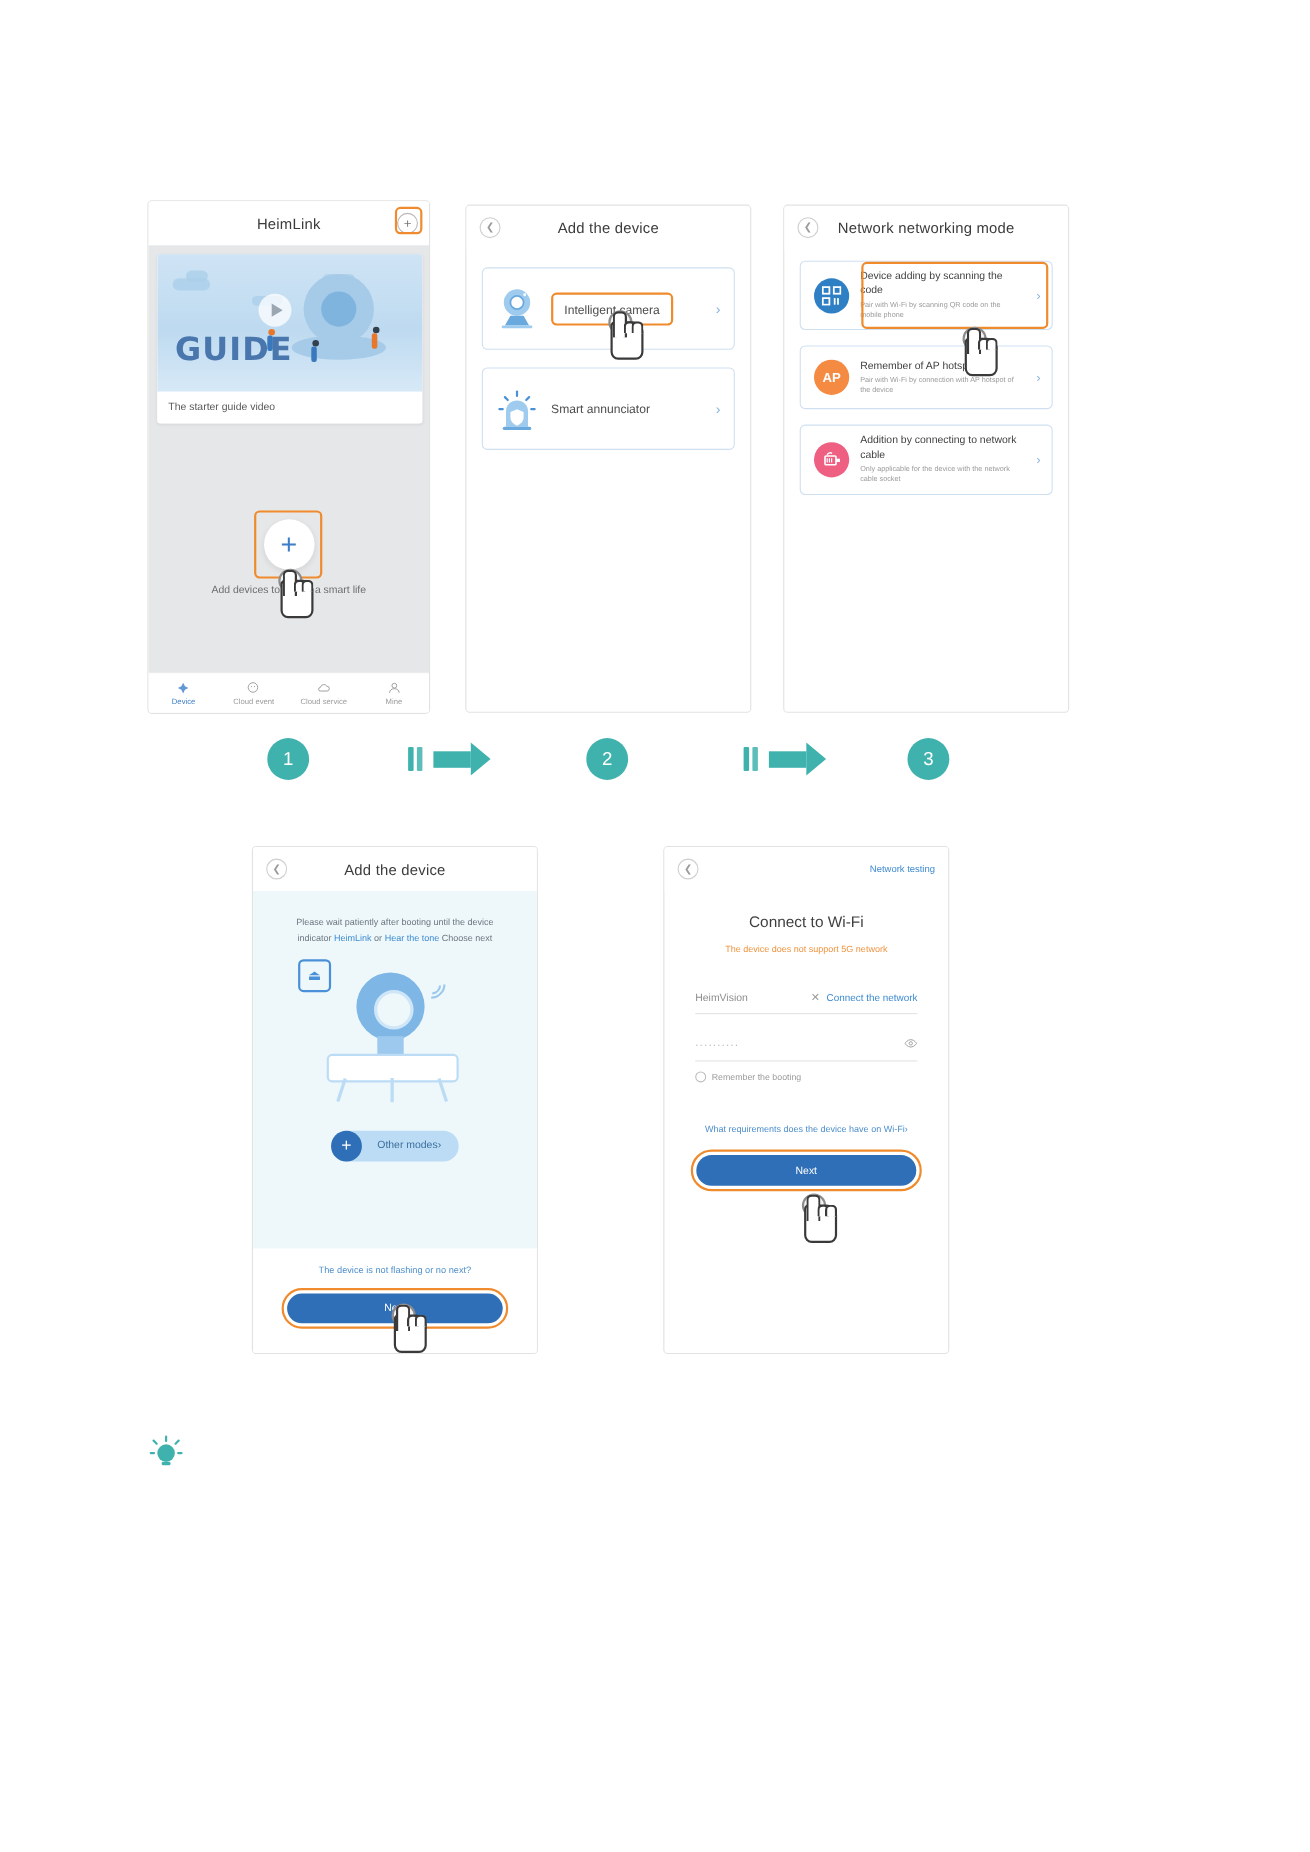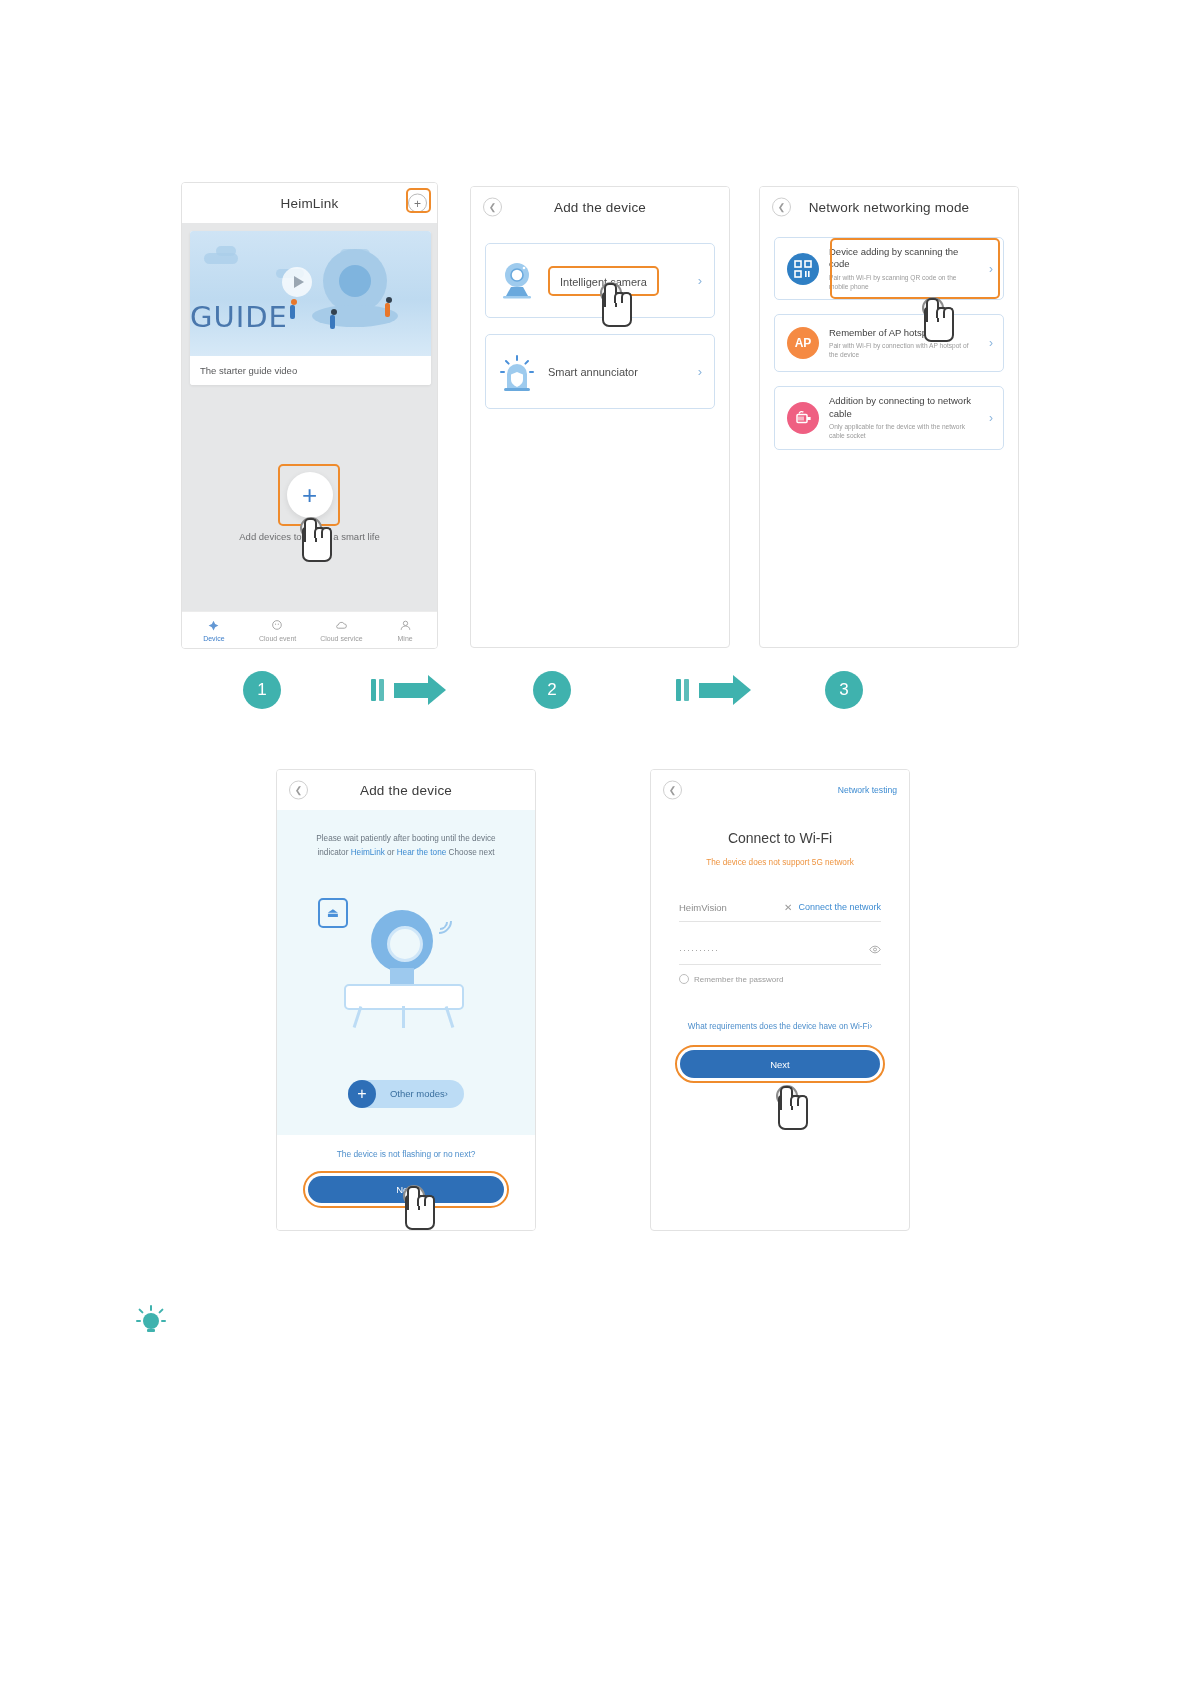--- a/index.html
+++ b/index.html
@@ -21,21 +21,20 @@
   }
 
   
   .phone {
     position: absolute;
     background: #ffffff;
     border: 1px solid #e2e2e2;
     border-radius: 4px;
     box-sizing: border-box;
     overflow: hidden;
-    margin-left: 47px;
   }
   .phone-header {
     height: 40px;
     display: flex;
     align-items: center;
     justify-content: center;
     position: relative;
     background: #fff;
     flex: 0 0 auto;
   }
@@ -105,23 +104,23 @@
     box-shadow: 0 1px 3px rgba(0,0,0,.07);
   }
   .guide-img {
     height: 125px;
     position: relative;
     overflow: hidden;
     background: linear-gradient(180deg,#cfe4f5 0%,#bedaf0 55%,#d7e9f7 100%);
   }
   .guide-word {
     position: absolute;
-    left: 0; bottom: 22px;
+    left: 16px; bottom: 22px;
     font-family: "DejaVu Sans", sans-serif;
-    font-weight: normal;
+    font-weight: bold;
     font-size: 29px;
     letter-spacing: 1px;
     color: #3f6fa8;
     opacity: .92;
   }
   .cloud {
     position: absolute;
     background: #a9cdea;
     border-radius: 50px;
     opacity: .75;
@@ -288,21 +287,20 @@
     display: flex;
     flex-direction: column;
   }
   #phone4 .body4 {
     flex: 1 1 auto;
     background: #eef8fb;
     position: relative;
     display: flex;
     flex-direction: column;
     align-items: center;
-    gap: 26px;
   }
   .wait-text {
     margin-top: 22px;
     font-size: 8.2px;
     color: #6b7680;
     text-align: center;
     line-height: 1.7;
     width: 215px;
   }
   .accent-link { color: #3d8bd1; }
@@ -794,21 +792,21 @@
       <span class="eye">
         <svg width="12" height="9" viewBox="0 0 16 11">
             <path d="M1 5.5S3.6 1 8 1s7 4.5 7 4.5S12.4 10 8 10 1 5.5 1 5.5z" fill="none" stroke="#9b9b9b" stroke-width="1.1"></path>
             <circle cx="8" cy="5.5" r="2" fill="none" stroke="#9b9b9b" stroke-width="1.1"></circle>
           </svg>
       </span>
     </div>
 
     <div class="remember">
       <span class="radio"></span>
-      <span class="remember-label">Remember the password</span>
+      <span class="remember-label">Remember the booting</span>
     </div>
 
     <div class="req-link">What requirements does the device have on Wi-Fi›</div>
 
     <div style="display:flex; justify-content:center; margin-top:14px;">
       <div class="btn-next-wrap">
         <div class="btn-next" style="width:200px; height:28px;">Next</div>
         <div class="hl-box" style="left:0; top:0; right:0; bottom:0; border-radius:19px;"></div>
       </div>
     </div>

